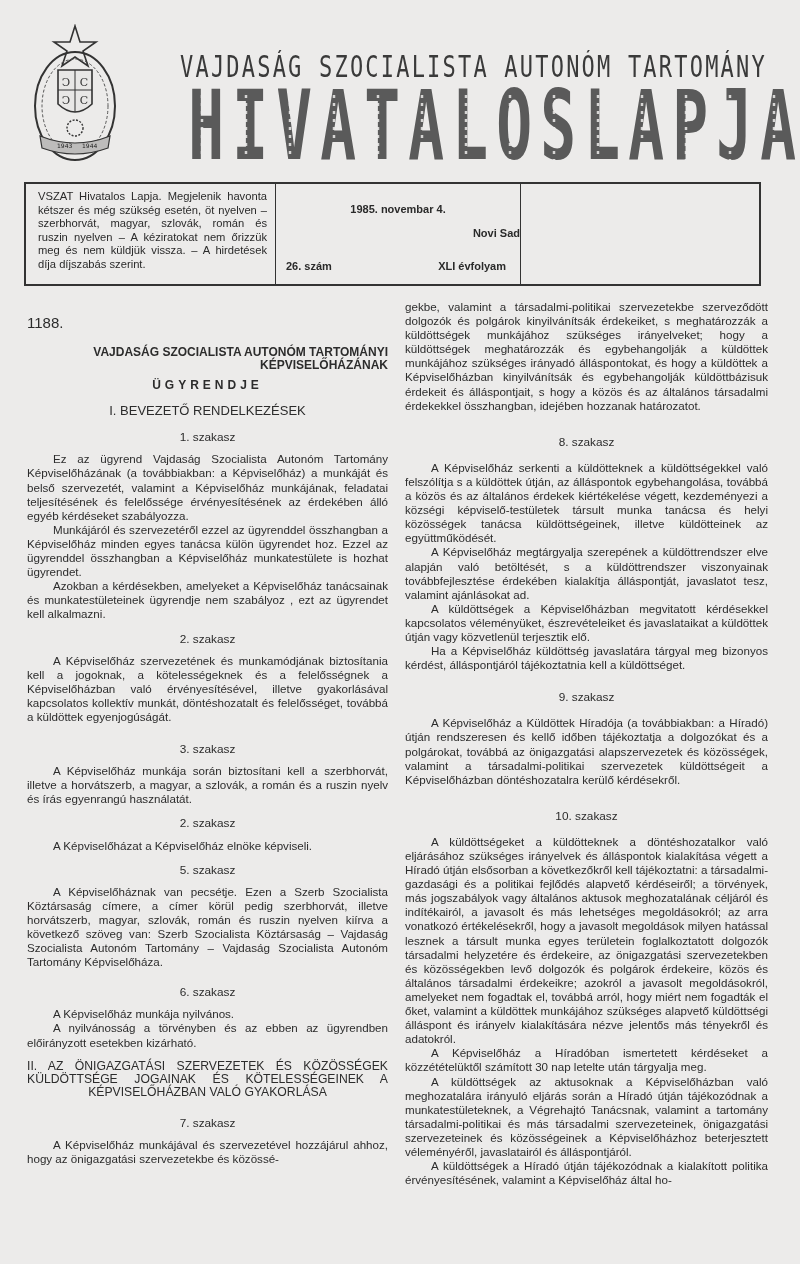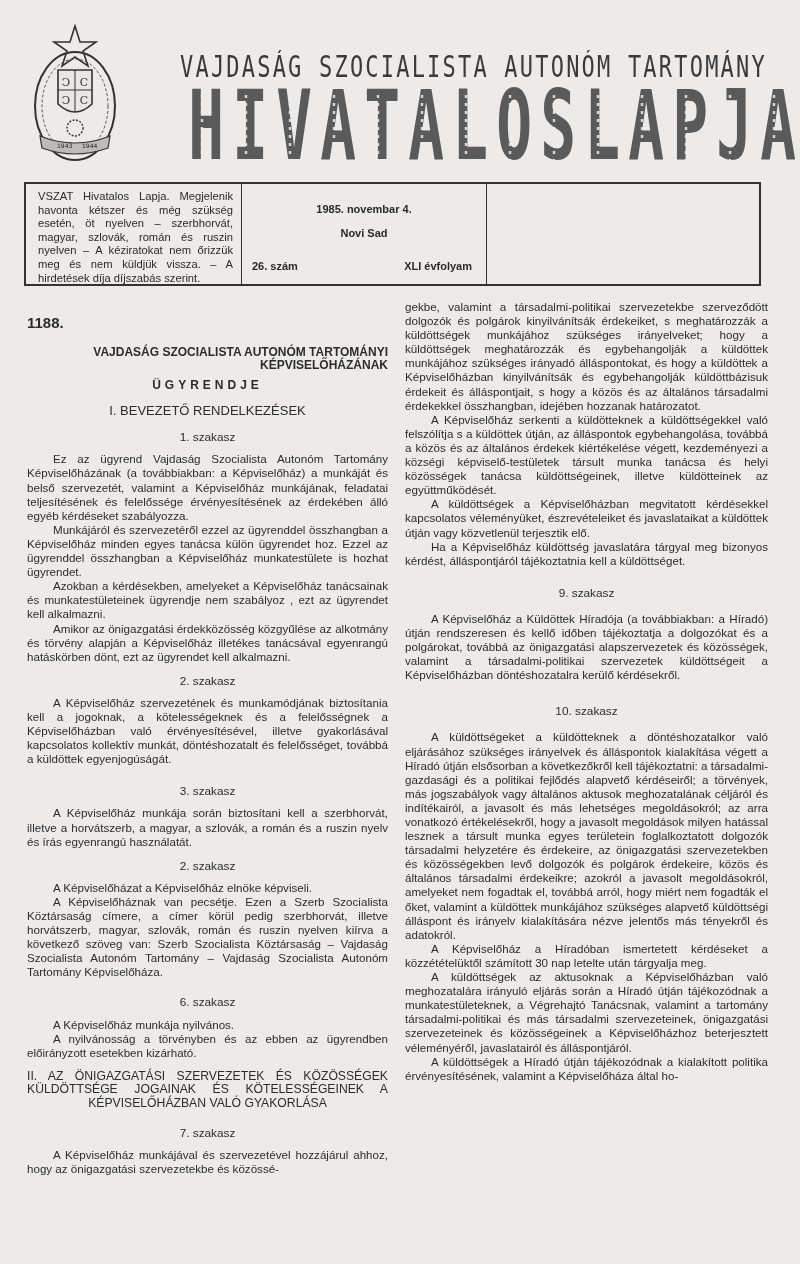--- a/index.html
+++ b/index.html
@@ -38,36 +38,36 @@
     margin-left: -2px;
     background: repeating-linear-gradient(180deg, transparent 0 5px, rgba(236,235,234,.85) 5px 8px);
   }
 
   
   .infobox {
     position: absolute; left: 24px; top: 182px; width: 737px; height: 104px;
     border: 2px solid #333; display: flex; box-sizing: border-box;
   }
   .infobox .cell { box-sizing: border-box; position: relative; }
-  .cell-left { width: 216px; border-right: 1.5px solid #333; padding: 6px 8px 0 12px;
+  .cell-left { width: 250px; border-right: 1.5px solid #333; padding: 6px 8px 0 12px;
     font-size: 11.2px; line-height: 13.6px; text-align: justify; }
   .cell-mid { width: 245px; border-right: 1.5px solid #333; font-weight: bold; font-size: 11px; }
   .cell-right { flex: 1; padding: 12px 12px 0 12px; font-size: 11.2px; line-height: 13.6px; text-align: justify; }
   .cell-mid .date { position: absolute; top: 19px; left: 0; right: 0; text-align: center; }
-  .cell-mid .city { position: absolute; top: 43px; left: 0; right: 0; text-align: center; }
+  .cell-mid .city { position: absolute; top: 43px; left: 0; right: 0; text-align: right; }
   .cell-mid .issue { position: absolute; top: 76px; left: 10px; }
   .cell-mid .volume { position: absolute; top: 76px; right: 14px; }
 
   
   .col { position: absolute; top: 300px; font-size: 11.6px; line-height: 14.1px; color: #2c2c2c; }
   .col-left { left: 27px; width: 361px; }
   .col-right { left: 405px; width: 363px; }
   .col p { margin: 0; text-align: justify; text-indent: 26px; }
   .col p.noindent { text-indent: 0; }
-  .docnum { font-weight: bold; font-size: 15px; margin: 16px 0 16px 0; }
+  .docnum { font-weight: normal; font-size: 15px; margin: 16px 0 16px 0; }
   .doctitle { font-weight: bold; font-size: 12px; text-align: right; line-height: 13px; margin-bottom: 6px; }
   .docsub { font-weight: bold; font-size: 12px; letter-spacing: 4px; text-align: center; margin-bottom: 12px; }
   .chapter { font-size: 13px; text-align: center; margin-bottom: 12px; }
   .chapter2 { font-size: 12.2px; text-align: justify; line-height: 13.4px; margin: 10px 0 16px 0; text-align-last: center; }
   .section { text-align: center; font-size: 11.8px; margin: 10px 0 8px 0; }
   .col-right .section { margin: 18px 0 12px 0; }
 </style>
 </head>
 <body>
 
@@ -123,53 +123,55 @@
   <div class="col col-left">
     <div class="docnum">1188.</div>
     <div class="doctitle">VAJDASÁG SZOCIALISTA AUTONÓM TARTOMÁNYI KÉPVISELŐHÁZÁNAK</div>
     <div class="docsub">ÜGYRENDJE</div>
     <div class="chapter">I. BEVEZETŐ RENDELKEZÉSEK</div>
 
     <div class="section" style="margin-top:0">1. szakasz</div>
     <p>Ez az ügyrend Vajdaság Szocialista Autonóm Tartomány Képviselőházának (a továbbiakban: a Képviselőház) a munkáját és belső szervezetét, valamint a Képviselőház munkájának, feladatai teljesítésének és felelőssége érvényesítésének az érdekében álló egyéb kérdéseket szabályozza.</p>
     <p>Munkájáról és szervezetéről ezzel az ügyrenddel összhangban a Képviselőház minden egyes tanácsa külön ügyrendet hoz. Ezzel az ügyrenddel összhangban a Képviselőház munkatestülete is hozhat ügyrendet.</p>
     <p>Azokban a kérdésekben, amelyeket a Képviselőház tanácsainak és munkatestületeinek ügyrendje nem szabályoz , ezt az ügyrendet kell alkalmazni.</p>
-    <p>Amikor az önigazgatási érdekközösség közgyűlése az alkotmány és törvény alapján a Képviselőház illetékes tanácsával egyenrangú hatáskörben dönt, ezt az ügyrendet kell alkalmazni.</p>
 
     <div class="section">2. szakasz</div>
     <p>A Képviselőház szervezetének és munkamódjának biztosítania kell a jogoknak, a kötelességeknek és a felelősségnek a Képviselőházban való érvényesítésével, illetve gyakorlásával kapcsolatos kollektív munkát, döntéshozatalt és felelősséget, továbbá a küldöttek egyenjogúságát.</p>
 
     <div class="section" style="margin-top:18px">3. szakasz</div>
     <p>A Képviselőház munkája során biztosítani kell a szerbhorvát, illetve a horvátszerb, a magyar, a szlovák, a román és a ruszin nyelv és írás egyenrangú használatát.</p>
 
     <div class="section">2. szakasz</div>
     <p>A Képviselőházat a Képviselőház elnöke képviseli.</p>
 
+    <div class="section">5. szakasz</div>
     <p>A Képviselőháznak van pecsétje. Ezen a Szerb Szocialista Köztársaság címere, a címer körül pedig szerbhorvát, illetve horvátszerb, magyar, szlovák, román és ruszin nyelven kiírva a következő szöveg van: Szerb Szocialista Köztársaság – Vajdaság Szocialista Autonóm Tartomány – Vajdaság Szocialista Autonóm Tartomány Képviselőháza.</p>
 
     <div class="section" style="margin-top:16px">6. szakasz</div>
     <p>A Képviselőház munkája nyilvános.</p>
     <p>A nyilvánosság a törvényben és az ebben az ügyrendben előirányzott esetekben kizárható.</p>
 
     <div class="chapter2">II. AZ ÖNIGAZGATÁSI SZERVEZETEK ÉS KÖZÖSSÉGEK KÜLDÖTTSÉGE JOGAINAK ÉS KÖTELESSÉGEINEK A KÉPVISELŐHÁZBAN VALÓ GYAKORLÁSA</div>
 
     <div class="section">7. szakasz</div>
     <p>A Képviselőház munkájával és szervezetével hozzájárul ahhoz, hogy az önigazgatási szervezetekbe és közössé-</p>
   </div>
 
   <div class="col col-right">
     <p class="noindent">gekbe, valamint a társadalmi-politikai szervezetekbe szerveződött dolgozók és polgárok kinyilvánítsák érdekeiket, s meghatározzák a küldöttségek munkájához szükséges irányelveket; hogy a küldöttségek meghatározzák és egybehangolják a küldöttek munkájához szükséges irányadó álláspontokat, és hogy a küldöttek a Képviselőházban kinyilvánítsák és egybehangolják küldöttbázisuk érdekeit és álláspontjait, s hogy a közös és az általános társadalmi érdekekkel összhangban, idejében hozzanak határozatot.</p>
 
+    <div class="section" style="margin-top:22px">8. szakasz</div>
     <p>A Képviselőház serkenti a küldötteknek a küldöttségekkel való felszólítja s a küldöttek útján, az álláspontok egybehangolása, továbbá a közös és az általános érdekek kiértékelése végett, kezdeményezi a községi képviselő-testületek társult munka tanácsa és helyi közösségek tanácsa küldöttségeinek, illetve küldötteinek az együttműködését.</p>
+    <p>A Képviselőház megtárgyalja szerepének a küldöttrendszer elve alapján való betöltését, s a küldöttrendszer viszonyainak továbbfejlesztése érdekében kialakítja álláspontját, javaslatot tesz, valamint ajánlásokat ad.</p>
     <p>A küldöttségek a Képviselőházban megvitatott kérdésekkel kapcsolatos véleményüket, észrevételeiket és javaslataikat a küldöttek útján vagy közvetlenül terjesztik elő.</p>
     <p>Ha a Képviselőház küldöttség javaslatára tárgyal meg bizonyos kérdést, álláspontjáról tájékoztatnia kell a küldöttséget.</p>
 
     <div class="section">9. szakasz</div>
     <p>A Képviselőház a Küldöttek Híradója (a továbbiakban: a Híradó) útján rendszeresen és kellő időben tájékoztatja a dolgozókat és a polgárokat, továbbá az önigazgatási alapszervezetek és közösségek, valamint a társadalmi-politikai szervezetek küldöttségeit a Képviselőházban döntéshozatalra kerülő kérdésekről.</p>
 
     <div class="section" style="margin-top:22px">10. szakasz</div>
     <p>A küldöttségeket a küldötteknek a döntéshozatalkor való eljárásához szükséges irányelvek és álláspontok kialakítása végett a Híradó útján elsősorban a következőkről kell tájékoztatni: a társadalmi-gazdasági és a politikai fejlődés alapvető kérdéseiről; a törvények, más jogszabályok vagy általános aktusok meghozatalának céljáról és indítékairól, a javasolt és más lehetséges megoldásokról; az arra vonatkozó értékelésekről, hogy a javasolt megoldások milyen hatással lesznek a társult munka egyes területein foglalkoztatott dolgozók társadalmi helyzetére és érdekeire, az önigazgatási szervezetekben és közösségekben levő dolgozók és polgárok érdekeire, közös és általános társadalmi érdekeikre; azokról a javasolt megoldásokról, amelyeket nem fogadtak el, továbbá arról, hogy miért nem fogadták el őket, valamint a küldöttek munkájához szükséges alapvető küldöttségi álláspont és irányelv kialakítására nézve jelentős más tényekről és adatokról.</p>
     <p>A Képviselőház a Híradóban ismertetett kérdéseket a közzétételüktől számított 30 nap letelte után tárgyalja meg.</p>
     <p>A küldöttségek az aktusoknak a Képviselőházban való meghozatalára irányuló eljárás során a Híradó útján tájékozódnak a munkatestületeknek, a Végrehajtó Tanácsnak, valamint a tartomány társadalmi-politikai és más társadalmi szervezeteinek, önigazgatási szervezeteinek és közösségeinek a Képviselőházhoz beterjesztett véleményéről, javaslatairól és álláspontjáról.</p>
-    <p>A küldöttségek a Híradó útján tájékozódnak a kialakított politika érvényesítésének, valamint a Képviselőháza által ho-</p>
+    <p>A küldöttségek a Híradó útján tájékozódnak a kialakított politika érvényesítésének, valamint a Képviselőház által ho-</p>
   </div>
 
 </div>
 
 </body></html>

